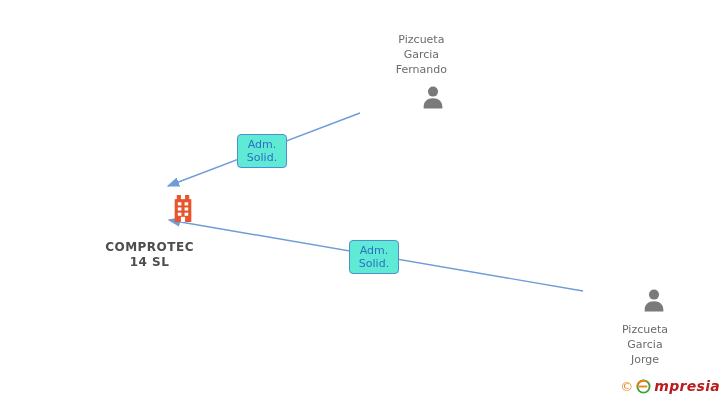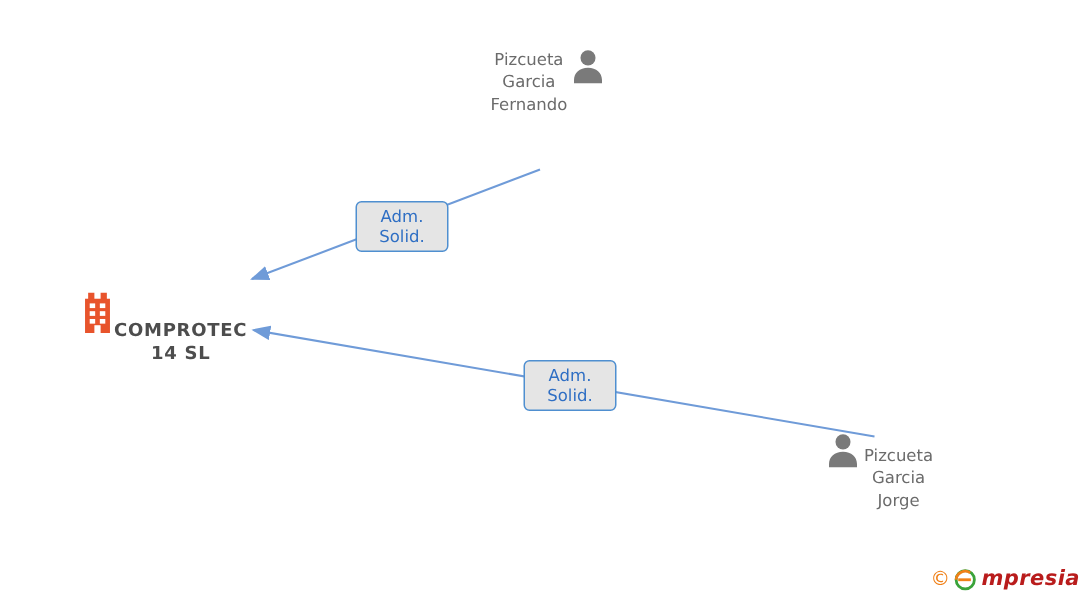--- a/index.html
+++ b/index.html
@@ -17,22 +17,22 @@
   }
   svg.edges {
     position: absolute;
     left: 0; top: 0;
     width: 728px; height: 400px;
     pointer-events: none;
   }
   .node {
     position: absolute;
     display: flex;
-    flex-direction: row;
-    align-items: flex-start;
+    flex-direction: column;
+    align-items: flex-end;
     text-align: center;
   }
   .person-name {
     font-size: 11px;
     line-height: 15px;
     color: #6b6b6b;
     white-space: pre-line;
   }
   .person-node-top .person-name { margin-bottom: 8px; }
   .person-node-bottom .person-name { margin-top: 8px; }
@@ -41,23 +41,23 @@
     font-weight: bold;
     letter-spacing: 0.5px;
     line-height: 15px;
     color: #4d4d4d;
     white-space: pre-line;
     margin-top: 18px;
   }
   .edge-label {
     position: absolute;
     box-sizing: border-box;
-    width: 62px;
+    width: 50px;
     padding: 3px 4px;
-    background: #e5e5e5;
+    background: #5eead4;
     border: 1px solid #4f8fd0;
     border-radius: 4px;
     color: #2f6fc4;
     font-size: 11px;
     line-height: 13px;
     text-align: center;
     white-space: pre-line;
   }
   .footer-brand {
     position: absolute;

